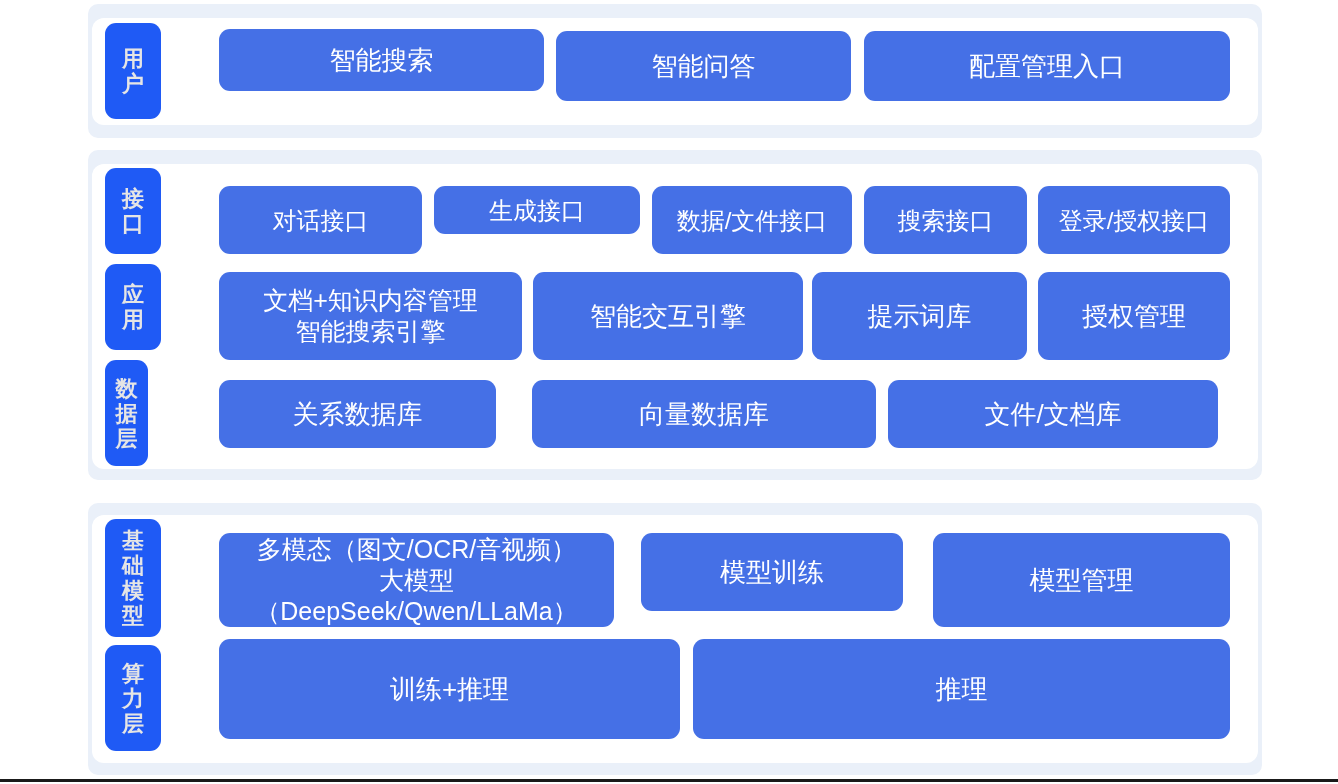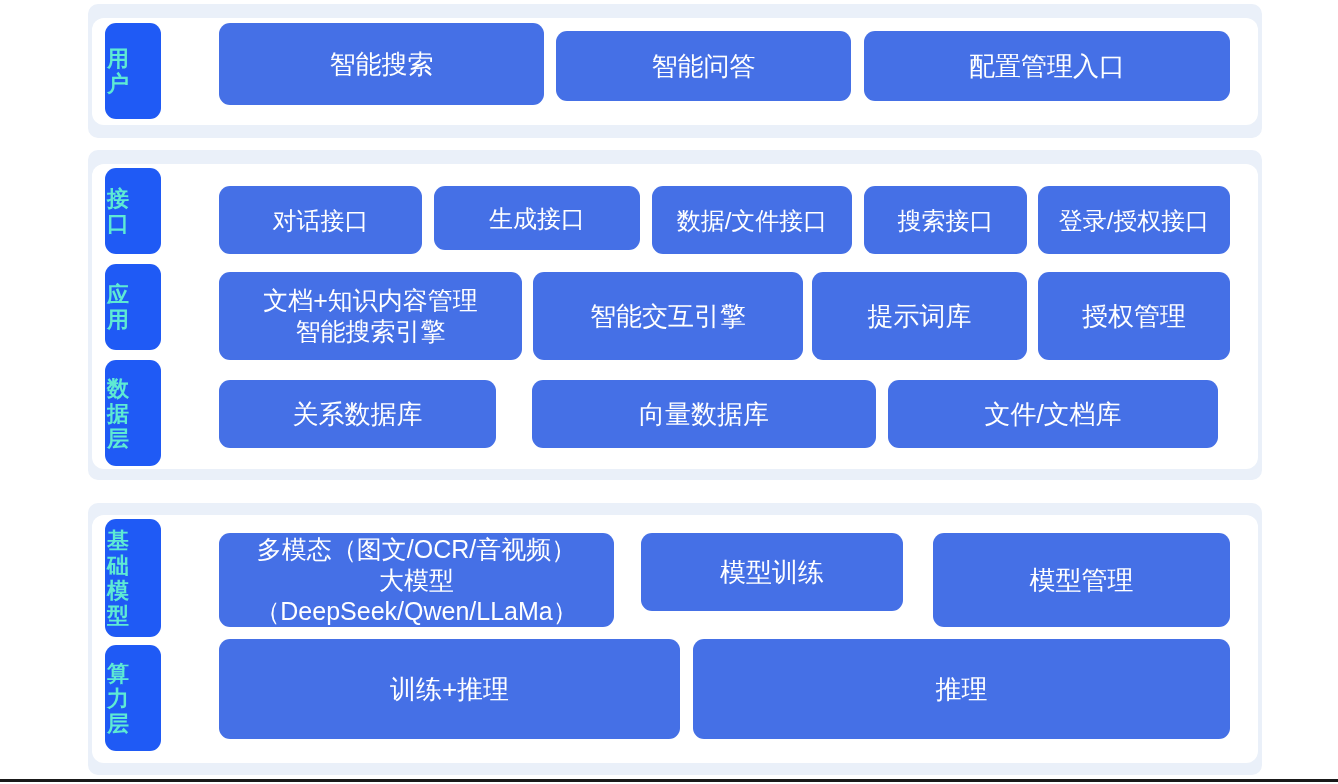--- a/index.html
+++ b/index.html
@@ -36,36 +36,37 @@
   }
   #panel-user {left:92px;  top:18px;  width:1166px; height:107px;}
   #panel-mid  {left:92px;  top:164px; width:1166px; height:305px;}
   #panel-base {left:92px;  top:515px; width:1166px; height:248px;}
 
   
   .tab{
     position:absolute;
     background:#1f5af5;
     border-radius:11px;
-    color:#5eead4;
+    color:#e5e5e5;
     font-weight:bold;
     font-size:22px;
     line-height:25px;
     letter-spacing:0;
     display:flex;
     align-items:center;
+    justify-content:center;
     text-align:center;
     box-sizing:border-box;
     z-index:5;
   }
   .tab span{display:block;width:26px;}
   #tab-user  {left:105px; top:23px;  width:56px; height:96px;}
   #tab-api   {left:105px; top:168px; width:56px; height:86px;}
   #tab-app   {left:105px; top:264px; width:56px; height:86px;}
-  #tab-data  {left:105px; top:360px; width:56px; height:106px;}
+  #tab-data  {left:105px; top:360px; width:43px; height:106px;}
   #tab-model {left:105px; top:519px; width:56px; height:118px;}
   #tab-comp  {left:105px; top:645px; width:56px; height:106px;}
 
   
   .card{
     position:absolute;
     background:#4570e6;
     border-radius:11px;
     color:#ffffff;
     display:flex;
@@ -75,27 +76,27 @@
     font-size:26px;
     line-height:33px;
     box-sizing:border-box;
     padding:2px 6px;
     white-space:pre-line;
   }
   .card.sm{font-size:24px;}
   .card.two-line{font-size:25px;line-height:31px;}
 
   
-  #c-u-1{left:219px; top:23px;  width:325px; height:82px;}
+  #c-u-1{left:219px; top:29px;  width:325px; height:62px;}
   #c-u-2{left:556px; top:31px;  width:295px; height:70px;}
   #c-u-3{left:864px; top:31px;  width:366px; height:70px;}
 
   
   #c-i-1{left:219px; top:186px; width:203px; height:68px;}
-  #c-i-2{left:434px; top:186px; width:206px; height:64px;}
+  #c-i-2{left:434px; top:186px; width:206px; height:48px;}
   #c-i-3{left:652px; top:186px; width:200px; height:68px;}
   #c-i-4{left:864px; top:186px; width:163px; height:68px;}
   #c-i-5{left:1038px;top:186px; width:192px; height:68px;}
 
   
   #c-a-1{left:219px; top:272px; width:303px; height:88px;}
   #c-a-2{left:533px; top:272px; width:270px; height:88px;}
   #c-a-3{left:812px; top:272px; width:215px; height:88px;}
   #c-a-4{left:1038px;top:272px; width:192px; height:88px;}
 

